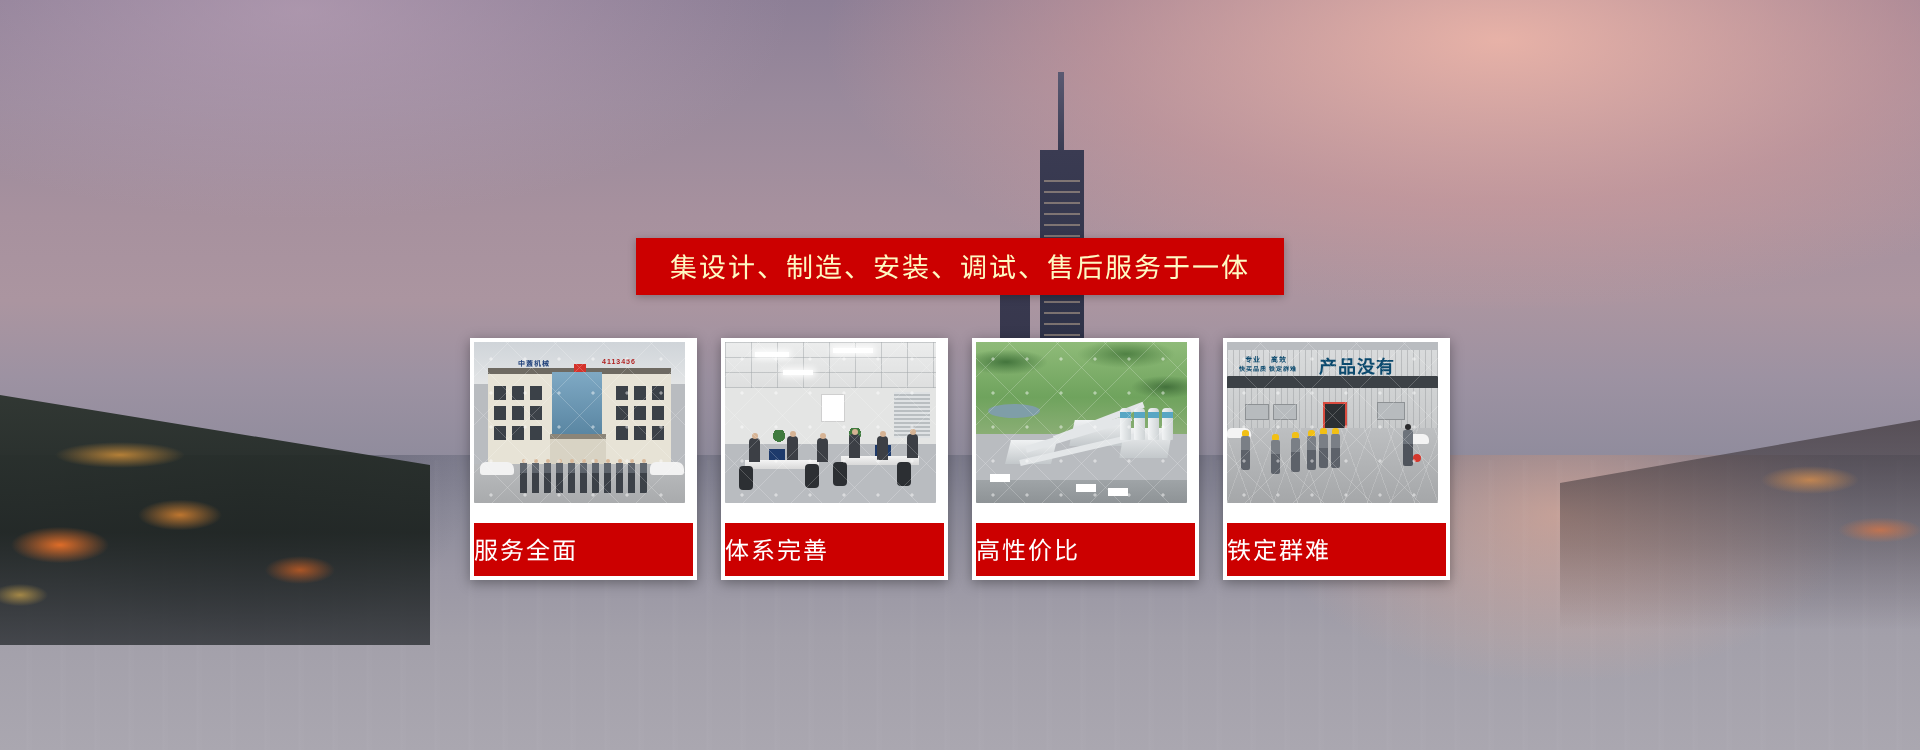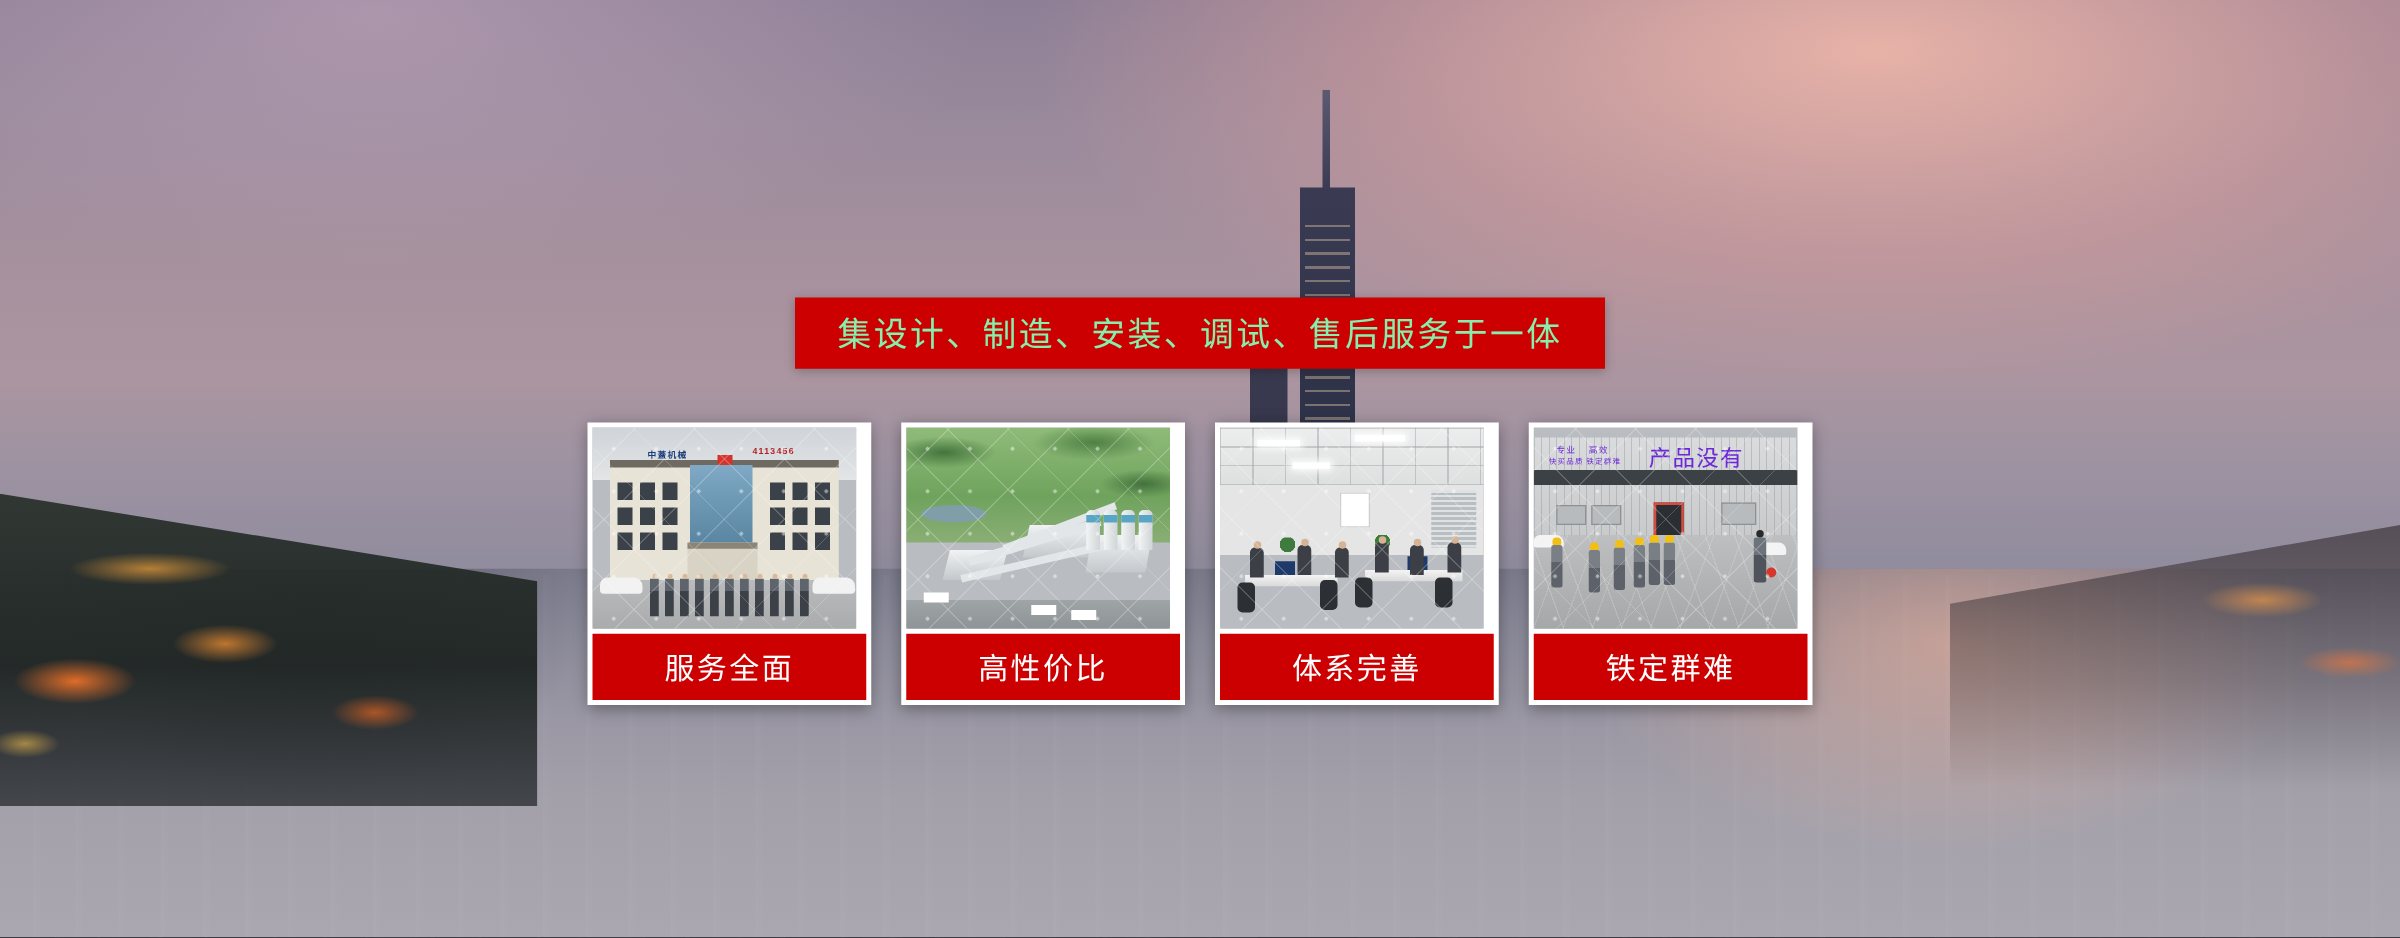--- a/index.html
+++ b/index.html
@@ -110,21 +110,21 @@
       5px 5px 10px rgba(50,45,60,.55);
     white-space:nowrap;
   }
 
   .subbar{
     position:absolute;left:50%;transform:translateX(-50%);
     top:238px;
     background:#cc0000;
     padding:8px 34px 10px;
     font-size:27px;
-    color:#86efac;
+    color:#fef9c3;
     letter-spacing:2px;
     white-space:nowrap;
     box-shadow:0 2px 8px rgba(0,0,0,.25);
   }
 
   
   .cards{
     position:absolute;left:50%;transform:translateX(-50%);
     top:338px;
     display:flex;
@@ -138,25 +138,24 @@
   }
   .card .photo{
     position:relative;
     width:211px;height:161px;
     overflow:hidden;
     background:#b9bcc0;
   }
   .card .cap{
     background:#cc0000;
     color:#fff;
-    text-align:center;
     font-size:24px;
     letter-spacing:2px;
     padding:8px 0 10px;
-    margin:4px 0 4px;
+    margin:20px 0 4px;
   }
   
   .photo .mesh{
     position:absolute;inset:0;pointer-events:none;opacity:.45;
     background-image:
       repeating-linear-gradient(45deg, rgba(255,255,255,.45) 0 1px, rgba(255,255,255,0) 1px 34px),
       repeating-linear-gradient(-45deg, rgba(255,255,255,.45) 0 1px, rgba(255,255,255,0) 1px 34px);
   }
   .photo .dots{
     position:absolute;inset:0;pointer-events:none;opacity:.55;
@@ -213,21 +212,21 @@
   .p3 .plant{position:absolute;width:12px;height:14px;background:radial-gradient(circle at 50% 40%, #3f7a3e 60%, rgba(63,122,62,0) 61%);}
   .p3 .lap{position:absolute;width:16px;height:11px;background:#1d3a6b;}
 
   
   .p4{background:linear-gradient(180deg,#cfd2d4 0%,#c6c9cb 52%,#b9bbbd 53%,#a9abad 100%);}
   .p4 .hall{position:absolute;left:0;top:8px;width:100%;height:78px;
     background:linear-gradient(180deg,#d9dbdc 0%,#c8cacb 100%);}
   .p4 .hall:after{content:"";position:absolute;inset:0;
     background-image:repeating-linear-gradient(90deg, rgba(150,153,156,.45) 0 1px, rgba(0,0,0,0) 1px 6px);}
   .p4 .band{position:absolute;left:0;top:34px;width:100%;height:12px;background:#3c4146;}
-  .p4 .redtxt{position:absolute;top:10px;color:#6d28d9;font-weight:normal;letter-spacing:1px;}
+  .p4 .redtxt{position:absolute;top:10px;color:#0c4a6e;font-weight:bold;letter-spacing:1px;}
   .p4 .door{position:absolute;left:96px;top:60px;width:20px;height:26px;background:#2b2f33;border:2px solid #d94b3f;}
   .p4 .win4{position:absolute;background:#b7bbbe;border:1px solid #8d9194;}
   .p4 .yard{position:absolute;left:0;top:86px;width:100%;height:75px;background:linear-gradient(180deg,#bdbfc1,#a5a7a9);}
   .p4 .yard:after{content:"";position:absolute;inset:0;opacity:.5;
     background-image:repeating-linear-gradient(70deg, rgba(255,255,255,.35) 0 1px, rgba(0,0,0,0) 1px 22px),
                      repeating-linear-gradient(-70deg, rgba(255,255,255,.30) 0 1px, rgba(0,0,0,0) 1px 22px);}
   .p4 .worker{position:absolute;width:9px;height:34px;background:linear-gradient(180deg,#7a7f86 0 14px,#5d626a 14px 34px);border-radius:2px;}
   .p4 .worker:before{content:"";position:absolute;left:1px;top:-6px;width:7px;height:6px;border-radius:3px 3px 1px 1px;background:#f2c014;}
   .p4 .boss{position:absolute;width:10px;height:36px;background:linear-gradient(180deg,#6d737b 0 14px,#4f545c 14px 36px);border-radius:2px;}
   .p4 .boss:before{content:"";position:absolute;left:2px;top:-6px;width:6px;height:6px;border-radius:50%;background:#2a2a2c;}
@@ -360,20 +359,51 @@
           <span class="person" style="left:142px;"></span>
           <span class="person" style="left:154px;"></span>
           <span class="person" style="left:166px;"></span>
           <span class="mesh"></span>
           <span class="dots"></span>
         </div>
         <div class="cap">服务全面</div>
       </div>
 
       <div class="card">
+        <div class="photo p3">
+          <span class="ceil"></span>
+          <span class="lamp" style="left:30px;top:10px;width:34px;"></span>
+          <span class="lamp" style="left:108px;top:6px;width:40px;"></span>
+          <span class="lamp" style="left:58px;top:28px;width:30px;"></span>
+          <span class="wall"></span>
+          <span class="frame"></span>
+          <span class="blind"></span>
+          <span class="plant" style="left:48px;top:88px;"></span>
+          <span class="plant" style="left:124px;top:86px;"></span>
+          <span class="desk" style="left:20px;top:118px;width:74px;"></span>
+          <span class="desk" style="left:116px;top:114px;width:78px;"></span>
+          <span class="lap" style="left:44px;top:107px;"></span>
+          <span class="lap" style="left:150px;top:103px;"></span>
+          <span class="per" style="left:24px;top:96px;"></span>
+          <span class="per" style="left:62px;top:94px;"></span>
+          <span class="per" style="left:92px;top:96px;"></span>
+          <span class="per" style="left:124px;top:92px;"></span>
+          <span class="per" style="left:152px;top:94px;"></span>
+          <span class="per" style="left:182px;top:92px;"></span>
+          <span class="chair" style="left:14px;top:124px;"></span>
+          <span class="chair" style="left:80px;top:122px;"></span>
+          <span class="chair" style="left:108px;top:120px;"></span>
+          <span class="chair" style="left:172px;top:120px;"></span>
+          <span class="mesh"></span>
+          <span class="dots"></span>
+        </div>
+        <div class="cap">体系完善</div>
+      </div>
+
+      <div class="card">
         <div class="photo p2">
           <span class="green"></span>
           <span class="pond"></span>
           <span class="shed" style="left:96px;top:78px;width:54px;height:26px;transform:skewX(-12deg);"></span>
           <span class="shed" style="left:146px;top:86px;width:48px;height:30px;transform:skewX(-10deg);"></span>
           <span class="shed" style="left:32px;top:98px;width:46px;height:24px;transform:skewX(-14deg);"></span>
           <span class="belt" style="left:50px;top:104px;width:110px;height:7px;transform:rotate(-17deg);"></span>
           <span class="belt" style="left:44px;top:118px;width:120px;height:6px;transform:rotate(-13deg);"></span>
           <span class="belt" style="left:78px;top:94px;width:96px;height:6px;transform:rotate(-21deg);"></span>
           <span class="silo" style="left:144px;">
@@ -392,51 +422,20 @@
           <span class="truck" style="left:100px;top:142px;"></span>
           <span class="truck" style="left:132px;top:146px;"></span>
           <span class="truck" style="left:14px;top:132px;"></span>
           <span class="mesh"></span>
           <span class="dots"></span>
         </div>
         <div class="cap">高性价比</div>
       </div>
 
       <div class="card">
-        <div class="photo p3">
-          <span class="ceil"></span>
-          <span class="lamp" style="left:30px;top:10px;width:34px;"></span>
-          <span class="lamp" style="left:108px;top:6px;width:40px;"></span>
-          <span class="lamp" style="left:58px;top:28px;width:30px;"></span>
-          <span class="wall"></span>
-          <span class="frame"></span>
-          <span class="blind"></span>
-          <span class="plant" style="left:48px;top:88px;"></span>
-          <span class="plant" style="left:124px;top:86px;"></span>
-          <span class="desk" style="left:20px;top:118px;width:74px;"></span>
-          <span class="desk" style="left:116px;top:114px;width:78px;"></span>
-          <span class="lap" style="left:44px;top:107px;"></span>
-          <span class="lap" style="left:150px;top:103px;"></span>
-          <span class="per" style="left:24px;top:96px;"></span>
-          <span class="per" style="left:62px;top:94px;"></span>
-          <span class="per" style="left:92px;top:96px;"></span>
-          <span class="per" style="left:124px;top:92px;"></span>
-          <span class="per" style="left:152px;top:94px;"></span>
-          <span class="per" style="left:182px;top:92px;"></span>
-          <span class="chair" style="left:14px;top:124px;"></span>
-          <span class="chair" style="left:80px;top:122px;"></span>
-          <span class="chair" style="left:108px;top:120px;"></span>
-          <span class="chair" style="left:172px;top:120px;"></span>
-          <span class="mesh"></span>
-          <span class="dots"></span>
-        </div>
-        <div class="cap">体系完善</div>
-      </div>
-
-      <div class="card">
         <div class="photo p4">
           <span class="hall"></span>
           <span class="redtxt" style="left:92px;font-size:18px;">产品没有</span>
           <span class="redtxt" style="left:18px;top:12px;font-size:7px;">专业</span>
           <span class="redtxt" style="left:44px;top:12px;font-size:7px;">高效</span>
           <span class="redtxt" style="left:12px;top:22px;font-size:6px;">快买品质</span>
           <span class="redtxt" style="left:42px;top:22px;font-size:6px;">铁定群难</span>
           <span class="band"></span>
           <span class="door"></span>
           <span class="win4" style="left:18px;top:62px;width:22px;height:14px;"></span>

